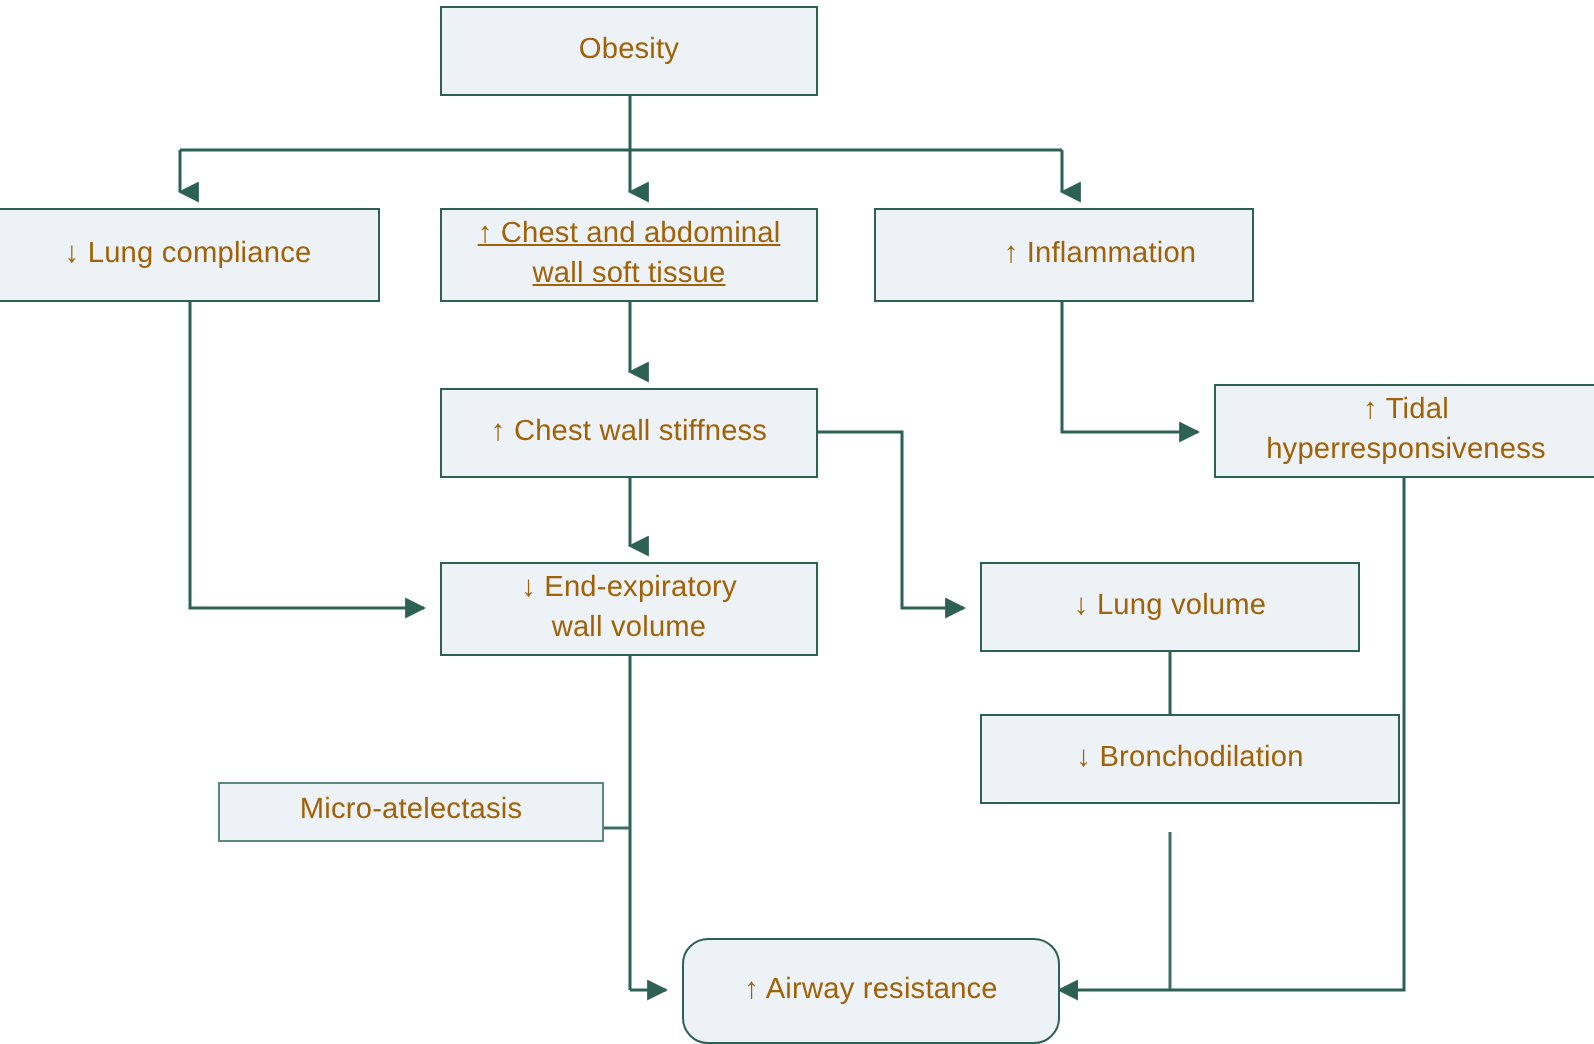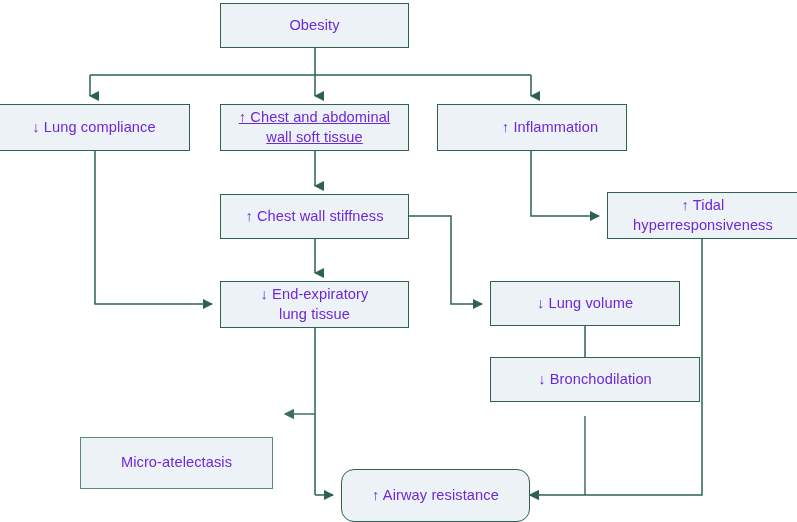--- a/index.html
+++ b/index.html
@@ -27,21 +27,21 @@
     pointer-events: none;
   }
   .node {
     position: absolute;
     background: #edf2f7;
     border: 1.4px solid #2d6154;
     display: flex;
     align-items: center;
     justify-content: center;
     text-align: center;
-    color: #6d28d9;
+    color: #a16207;
     font-size: 14.6px;
     line-height: 1.32;
     letter-spacing: 0.1px;
     z-index: 2;
   }
   .node span {
     display: block;
     padding: 0 6px;
     white-space: pre-line;
   }
@@ -128,32 +128,32 @@
     <span>↑ Chest wall stiffness</span>
   </div>
 
   <div class="node" style="left:607px; top:192px; width:192px; height:47px;">
     <span>↑ Tidal
 hyperresponsiveness</span>
   </div>
 
   <div class="node" style="left:220px; top:281px; width:189px; height:47px;">
     <span>↓ End-expiratory
-lung tissue</span>
+wall volume</span>
   </div>
 
   <div class="node" style="left:490px; top:281px; width:190px; height:45px;">
     <span>↓ Lung volume</span>
   </div>
 
   <div class="node" style="left:490px; top:357px; width:210px; height:45px;">
     <span>↓ Bronchodilation</span>
   </div>
 
-  <div class="node muted" style="left:80px; top:391px; width:193px; height:52px;margin-top:46px;">
+  <div class="node muted" style="left:109px; top:391px; width:193px; height:30px;">
     <span>Micro-atelectasis</span>
   </div>
 
   <div class="node" style="left:341px; top:469px; width:189px; height:53px;border-radius:13px;">
     <span>↑ Airway resistance</span>
   </div>
 
 </div>
 
 </body></html>

